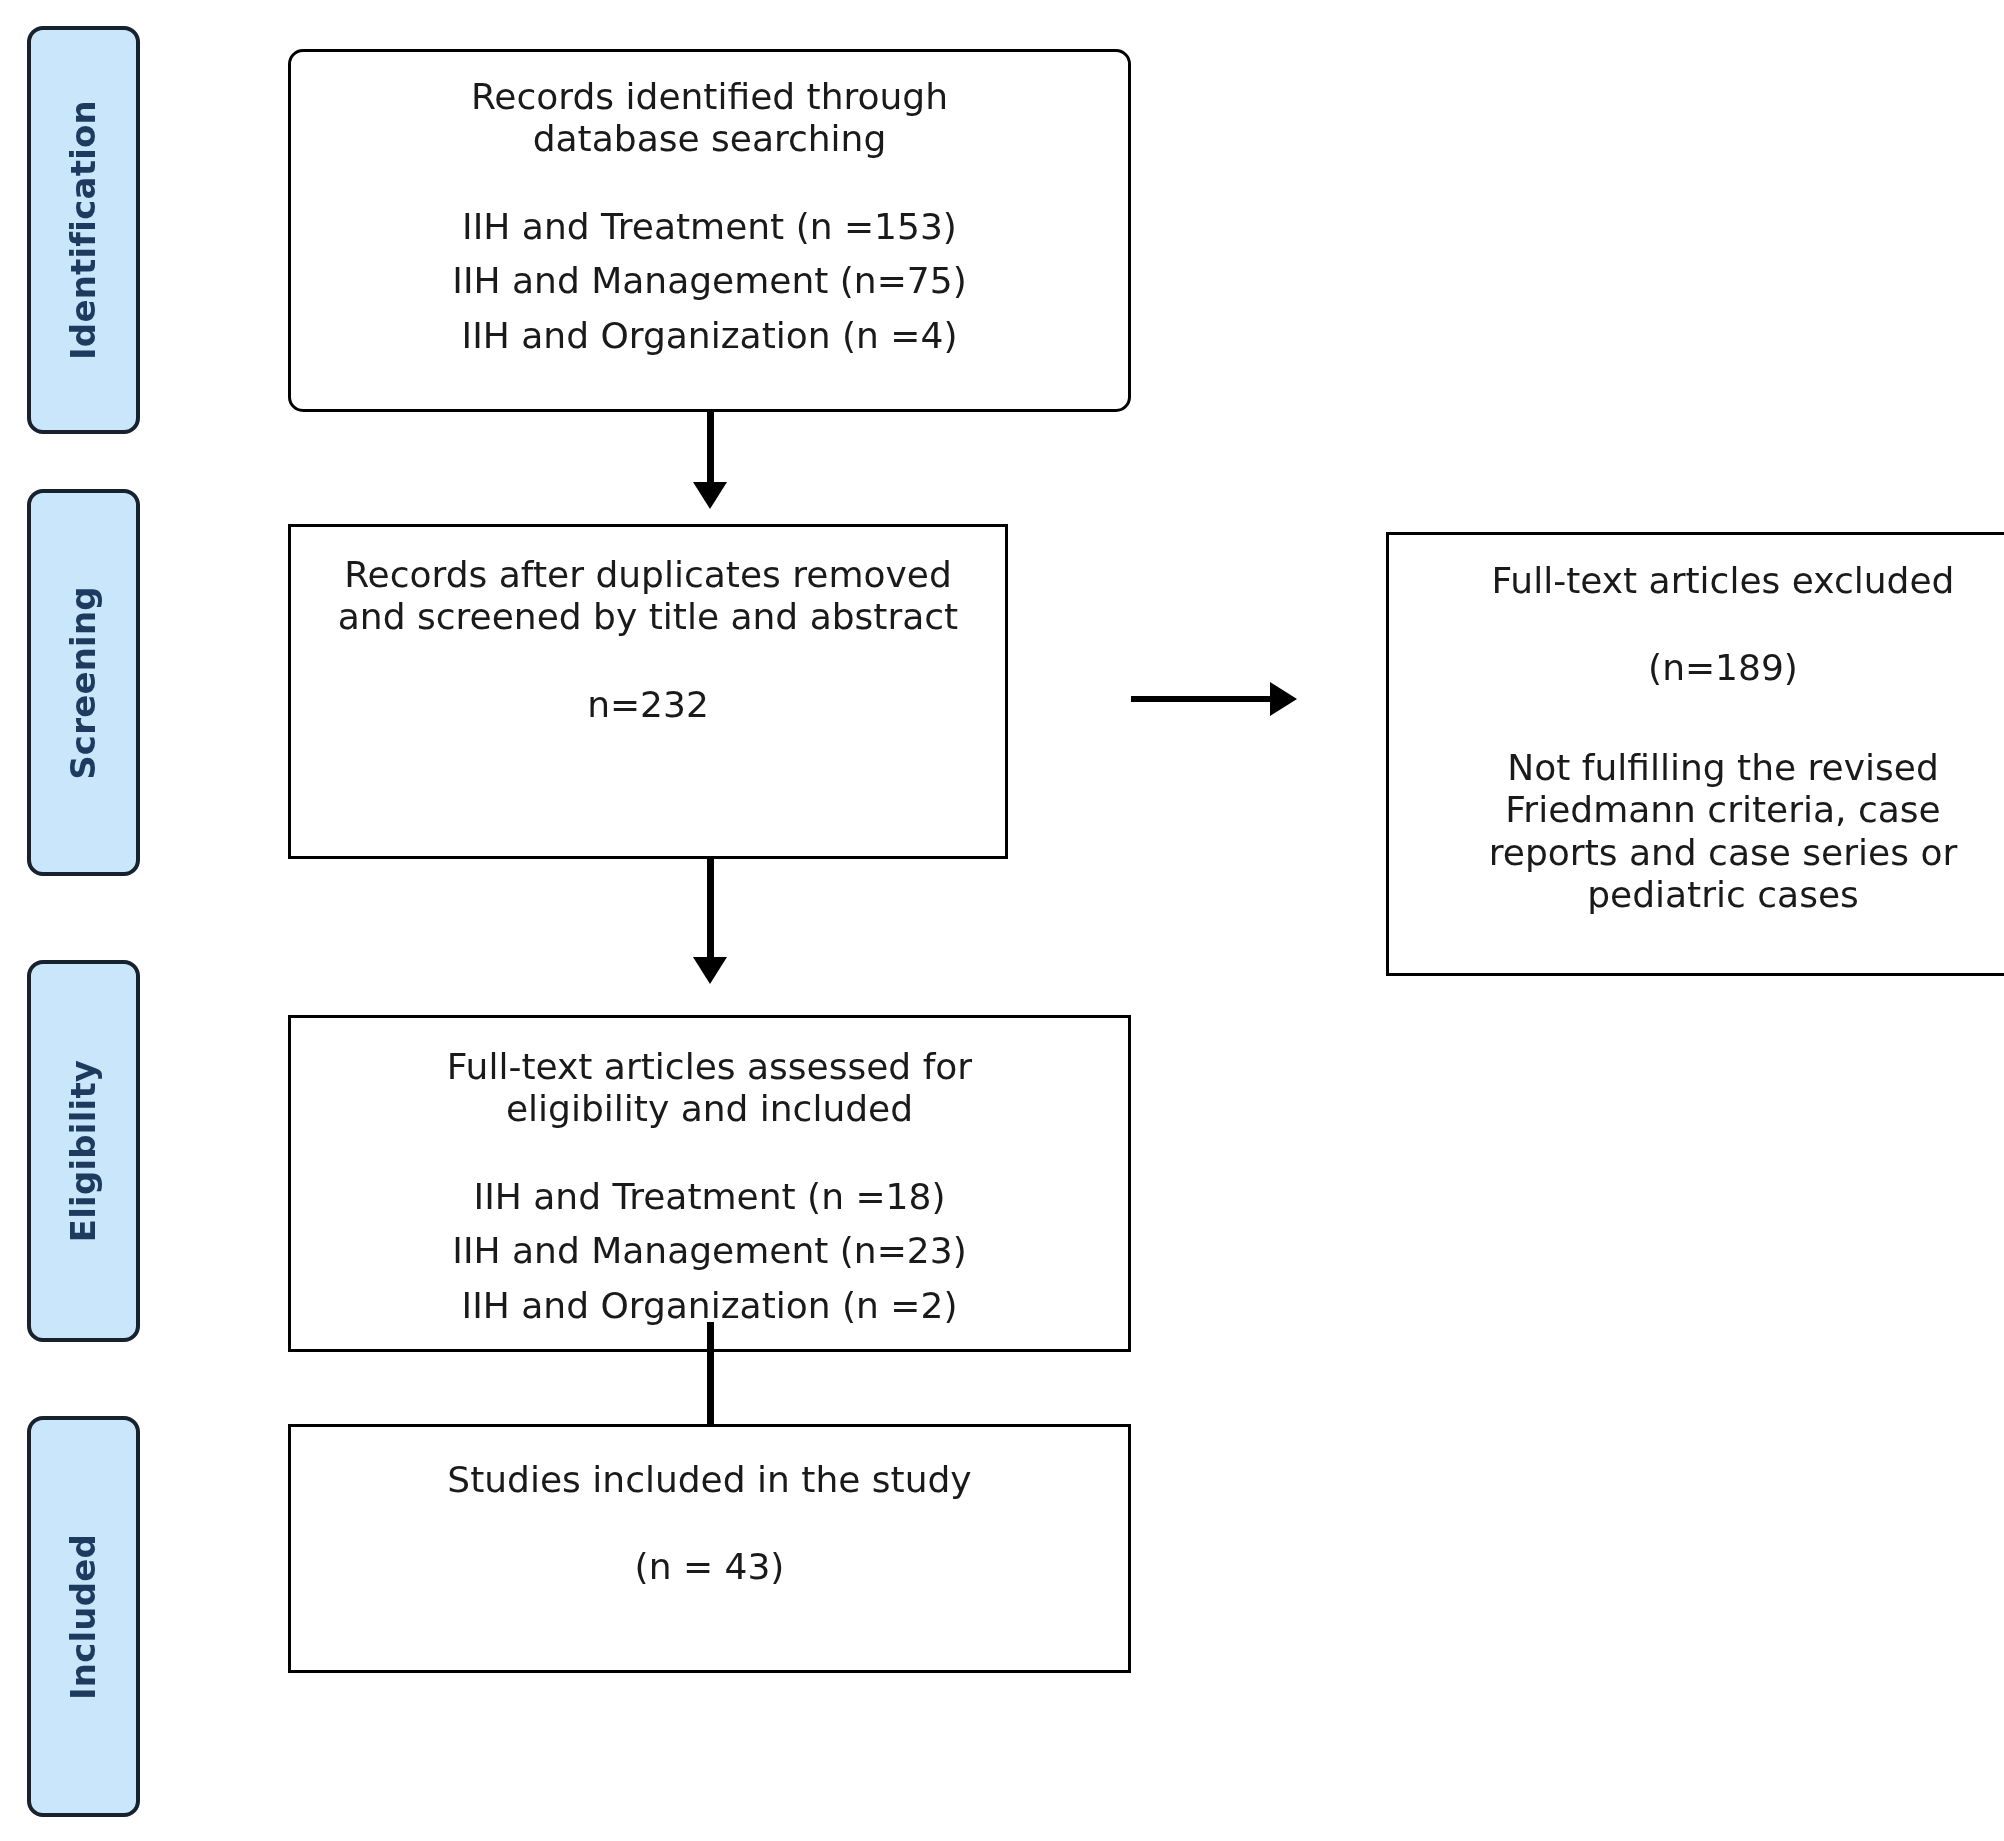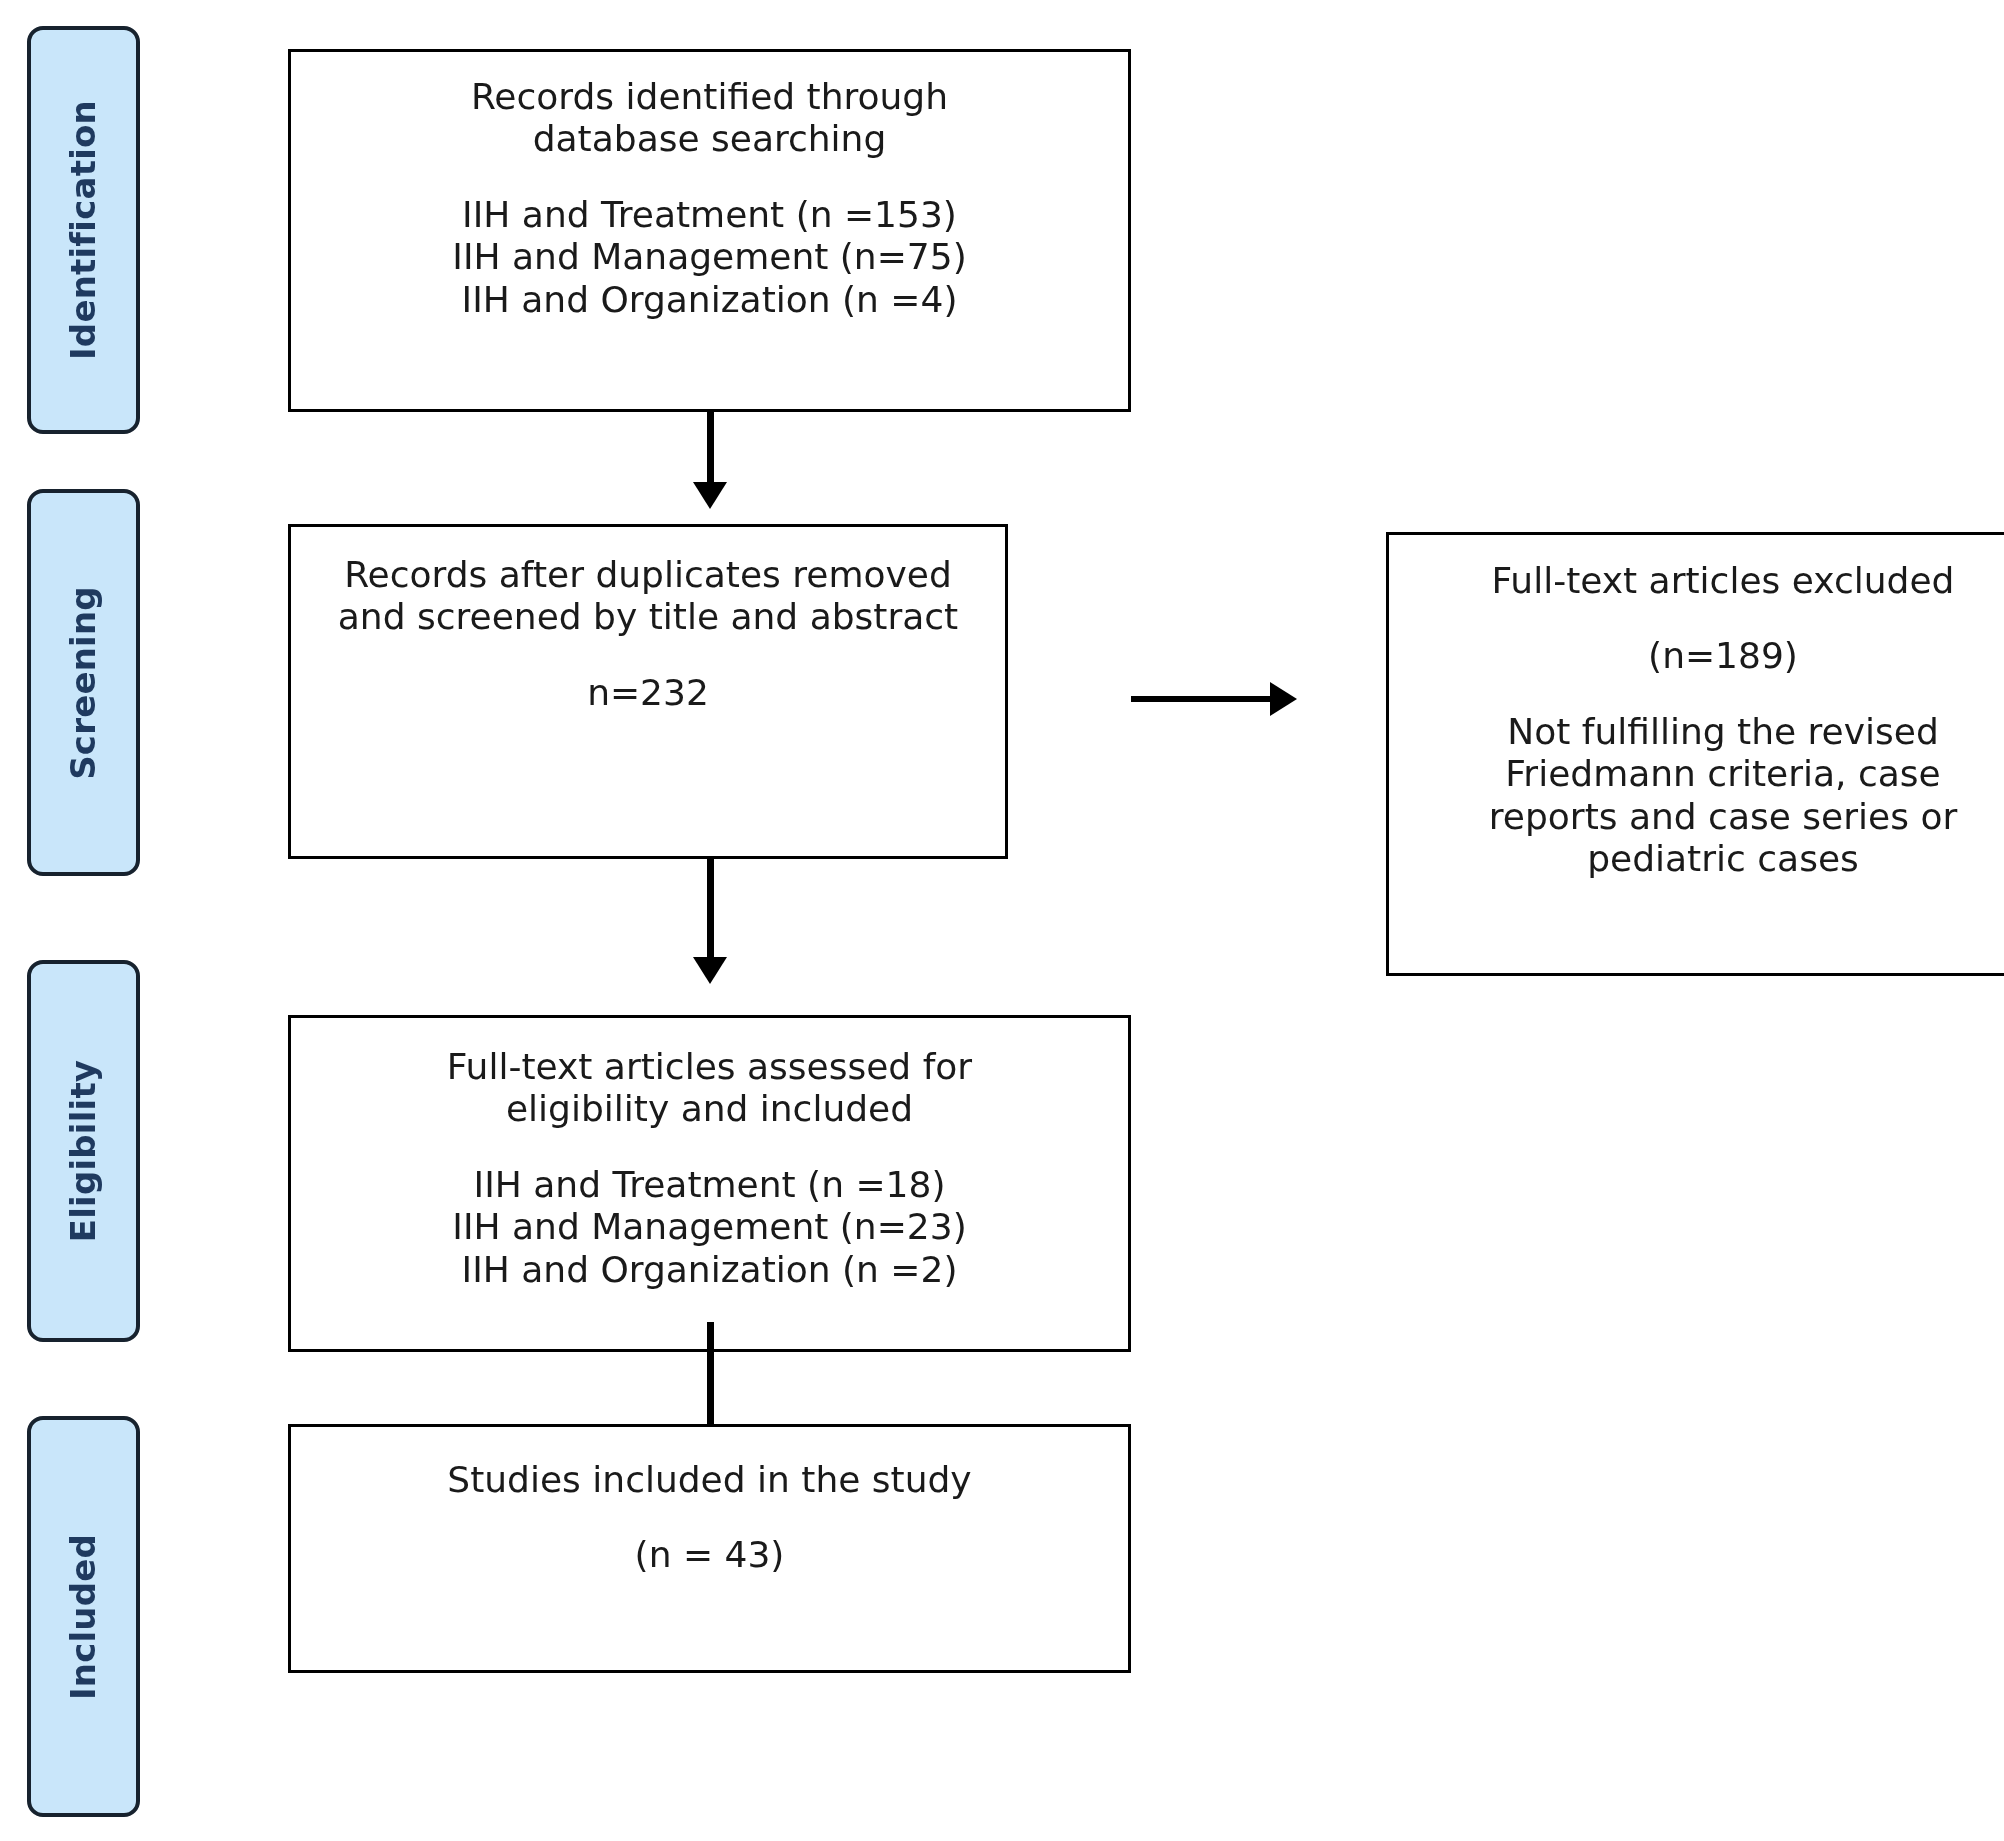--- a/index.html
+++ b/index.html
@@ -58,25 +58,26 @@
     font-family: "DejaVu Sans", "Liberation Sans", sans-serif;
   }
   .flow-box .bx-inner {
     padding: 0 18.6px;
   }
   .bx-head {
     margin: 0;
     white-space: pre-line;
   }
   .bx-gap-md { height: 33px; }
-  .bx-line { margin: 0; white-space: pre-line; }
+  .bx-line { margin: 12px; white-space: pre-line; }
 
   #box-identified {
     left: 288px; top: 49px; width: 843px; height: 363px;
     padding-top: 24px;
+    border-radius: 15px;
   }
   #box-duplicates {
     left: 288px; top: 524px; width: 720px; height: 335px;
     padding-top: 27px;
   }
   #box-eligibility {
     left: 288px; top: 1015px; width: 843px; height: 337px;
     padding-top: 28px;
   }
   #box-included {

